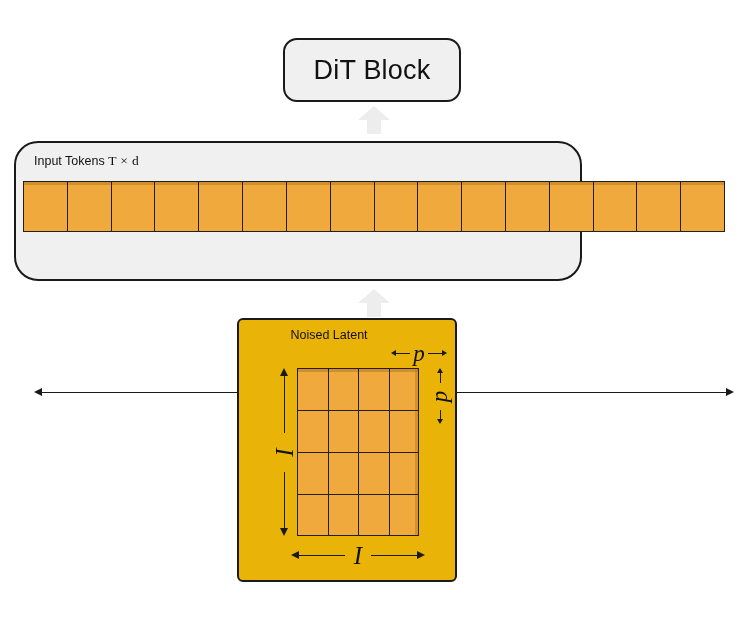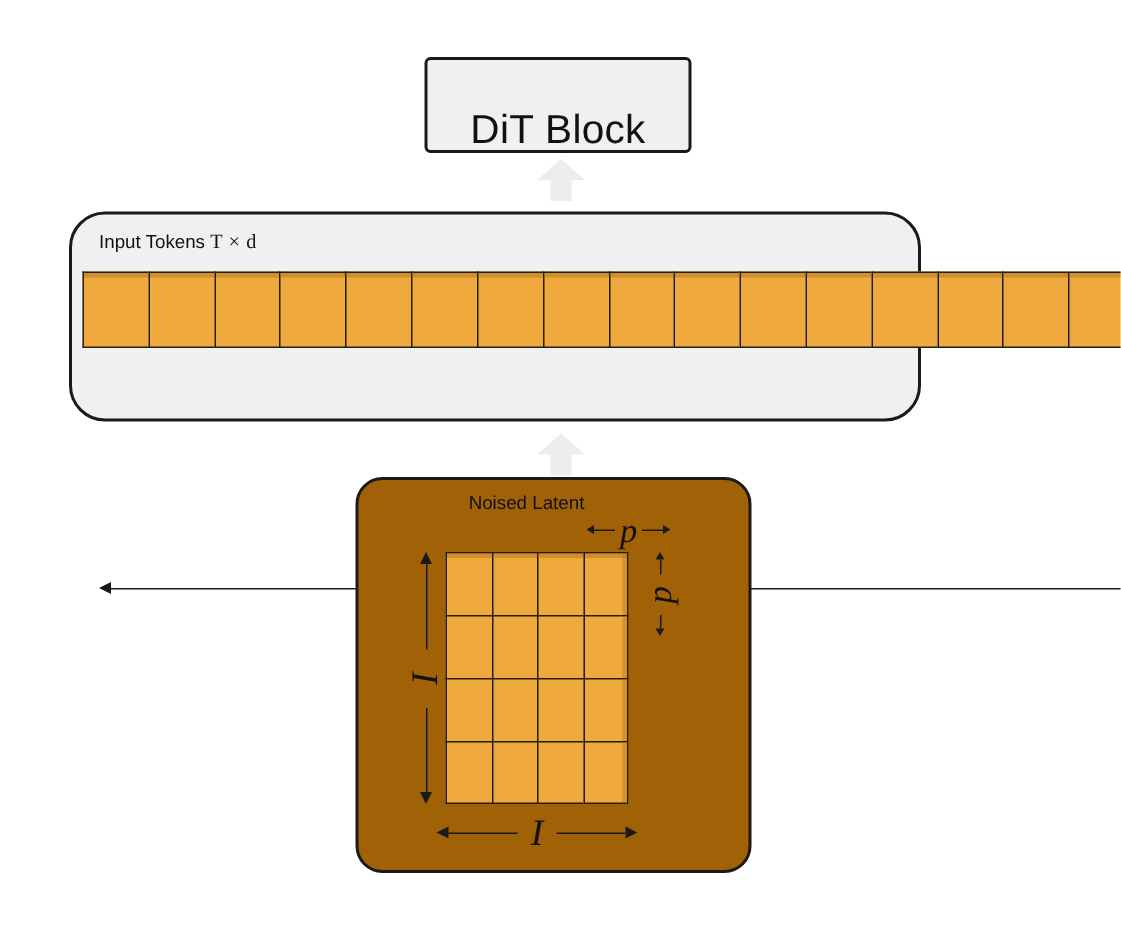--- a/index.html
+++ b/index.html
@@ -20,23 +20,23 @@
 
   
   .dit-block {
     position: absolute;
     left: 283px;
     top: 38px;
     width: 178px;
     height: 64px;
     background: #F0F0F0;
     border: 2.5px solid #1a1a1a;
-    border-radius: 4px;
-    display: flex;
-    align-items: flex-end;
+    border-radius: 14px;
+    display: flex;
+    align-items: center;
     justify-content: center;
   }
   .dit-block-label {
     font-size: 27px;
     color: #111111;
     letter-spacing: 0.2px;
     line-height: 1;
   }
 
   
@@ -52,21 +52,20 @@
   
   .tokens-panel {
     position: absolute;
     left: 14px;
     top: 141px;
     width: 568px;
     height: 140px;
     background: #F0F0F0;
     border: 2.5px solid #1a1a1a;
     border-radius: 24px;
-    margin-left: 32px;
   }
   .tokens-title {
     position: absolute;
     left: 18px;
     top: 10px;
     font-size: 12.5px;
     color: #111111;
     white-space: nowrap;
   }
   .tokens-title .math {
@@ -134,25 +133,25 @@
     height: 22px;
   }
   #tokens-dim-arrow .mid-label { font-size: 25px; }
   .sup { font-size: 0.62em; vertical-align: super; font-style: normal; }
 
   
   .latent-panel {
     position: absolute;
     left: 237px;
     top: 318px;
-    width: 264px;
+    width: 220px;
     height: 264px;
-    background: #a16207;
+    background: #eab308;
     border: 2.5px solid #1a1a1a;
-    border-radius: 18px;
+    border-radius: 6px;
   }
   .latent-title {
     position: absolute;
     left: 0; right: 36px;
     top: 8px;
     text-align: center;
     font-size: 12.5px;
     color: #111111;
     line-height: 1.25;
   }

